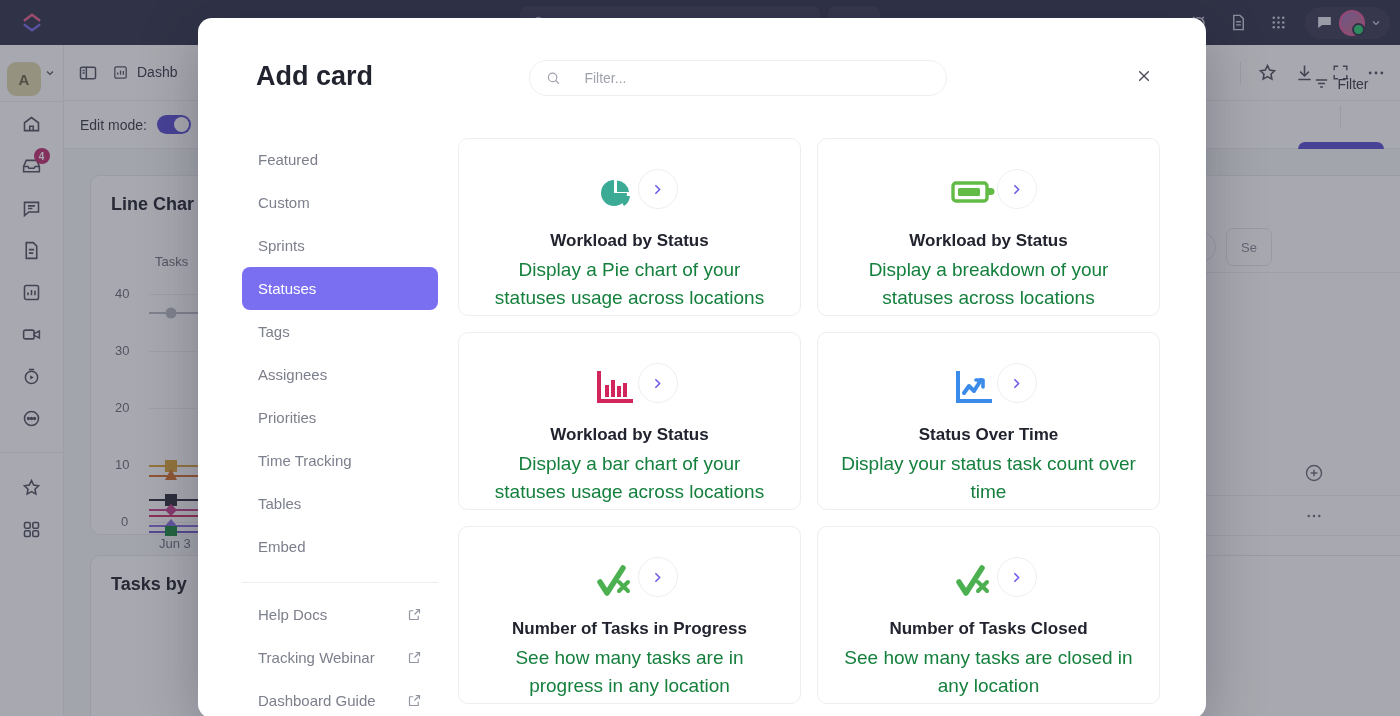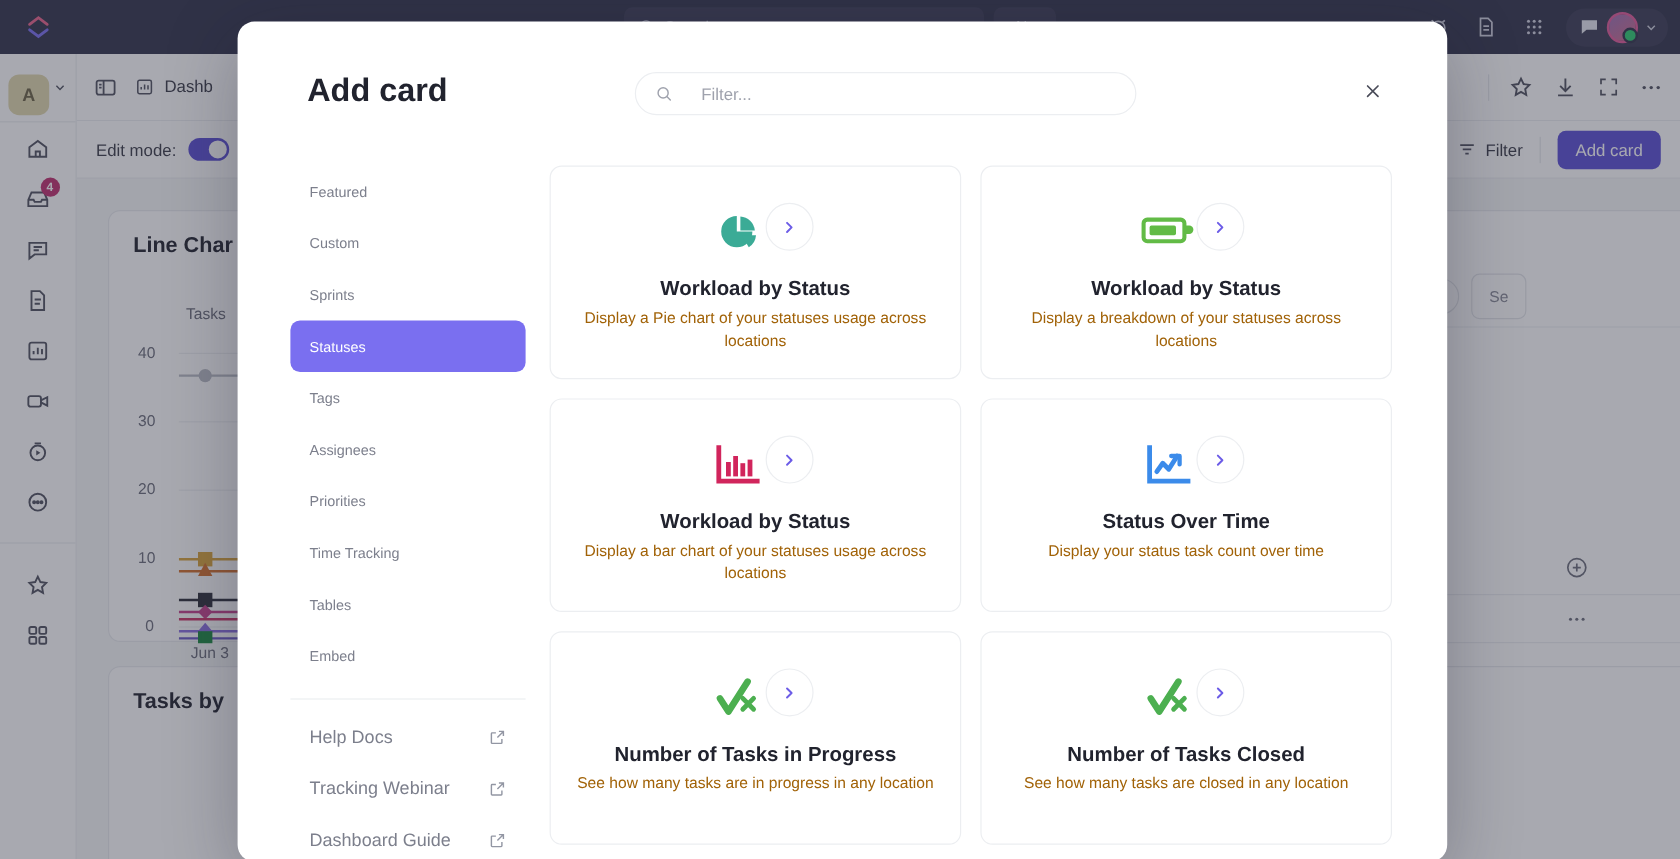--- a/index.html
+++ b/index.html
@@ -92,21 +92,21 @@
     display: flex; align-items: center; padding: 0 16px; gap: 10px;
   }
   .editbar .lbl { font-size: 14px; color:#3a3b47; }
   .toggle {
     width: 34px; height: 19px; border-radius: 10px; background: #5b4ed4; position: relative;
   }
   .toggle::after{
     content:""; position:absolute; right:2px; top:2px; width:15px;height:15px;
     border-radius:50%; background:#fff;
   }
-  .editbar-right { margin-left:auto; display:flex; align-items:center; gap:14px; }
+  .editbar-right { margin-left:auto; display:flex; align-items:center; gap:14px;flex-direction:column; }
   .btn-filter { display:flex; align-items:center; gap:7px; color:#3a3b47; font-size:14px; }
   .btn-addcard {
     background:#5b4ed4; color:#fff; border-radius:7px; padding:8px 15px;
     font-size:14px; font-weight:500;
   }
 
   .canvas { position:absolute; left:64px; top:149px; width:1336px; height:567px; background:#f7f8f9; }
 
   .widget {
     position:absolute; background:#fff; border:1px solid #e9ebee; border-radius:10px;
@@ -163,21 +163,21 @@
     position:absolute; right:62px; top:58px; transform:translate(50%,-50%);
     width:30px; height:30px; display:flex; align-items:center; justify-content:center;
     color:#4a4c59; border-radius:6px;
   }
 
   .modal-body { display:flex; height:580px; }
 
   .m-nav { width:260px; padding-left:44px; padding-right:20px; flex-shrink:0; }
   .m-nav-item {
     height:43px; display:flex; align-items:center; padding:0 16px;
-    font-size:12px; color:#7c7f8c; border-radius:8px; margin-bottom:0px;
+    font-size:15px; color:#7c7f8c; border-radius:8px; margin-bottom:0px;
   }
   .m-nav-item.active { background:#7a6ff0; color:#fff; font-weight:500; }
   .m-nav-divider { height:1px; background:#eceef1; margin:14px 0 10px; }
   .m-link {
     height:43px; display:flex; align-items:center; padding:0 16px;
     font-size:15px; color:#7c7f8c; justify-content:space-between;
   }
   .m-link .ext { color:#9296a3; display:flex; align-items:center; }
 
   .m-grid {
@@ -195,21 +195,21 @@
     width:100%;
   }
   .card-arrow {
     position:absolute; left:50%; top:2px; margin-left:8px;
     width:40px; height:40px; border-radius:50%;
     border:1px solid #eceef1; background:#fff;
     display:flex; align-items:center; justify-content:center; color:#6c5ce7;
   }
   .card-ico { position:relative; z-index:1; margin-right:30px; }
   .card-title { font-size:17px; font-weight:700; color:#21232e; margin-top:6px; text-align:center; }
-  .card-desc { font-size:13px; color:#a16207; text-align:center; line-height:1.45; margin-top:5px; }
+  .card-desc { font-size:19px; color:#15803d; text-align:center; line-height:1.45; margin-top:5px; }
 </style>
 </head>
 <body>
 <div id="app">
 
 <div id="bg">
 
   <div class="topbar">
     <div class="topbar-logo">
       <svg width="22" height="22" viewBox="0 0 24 24">

